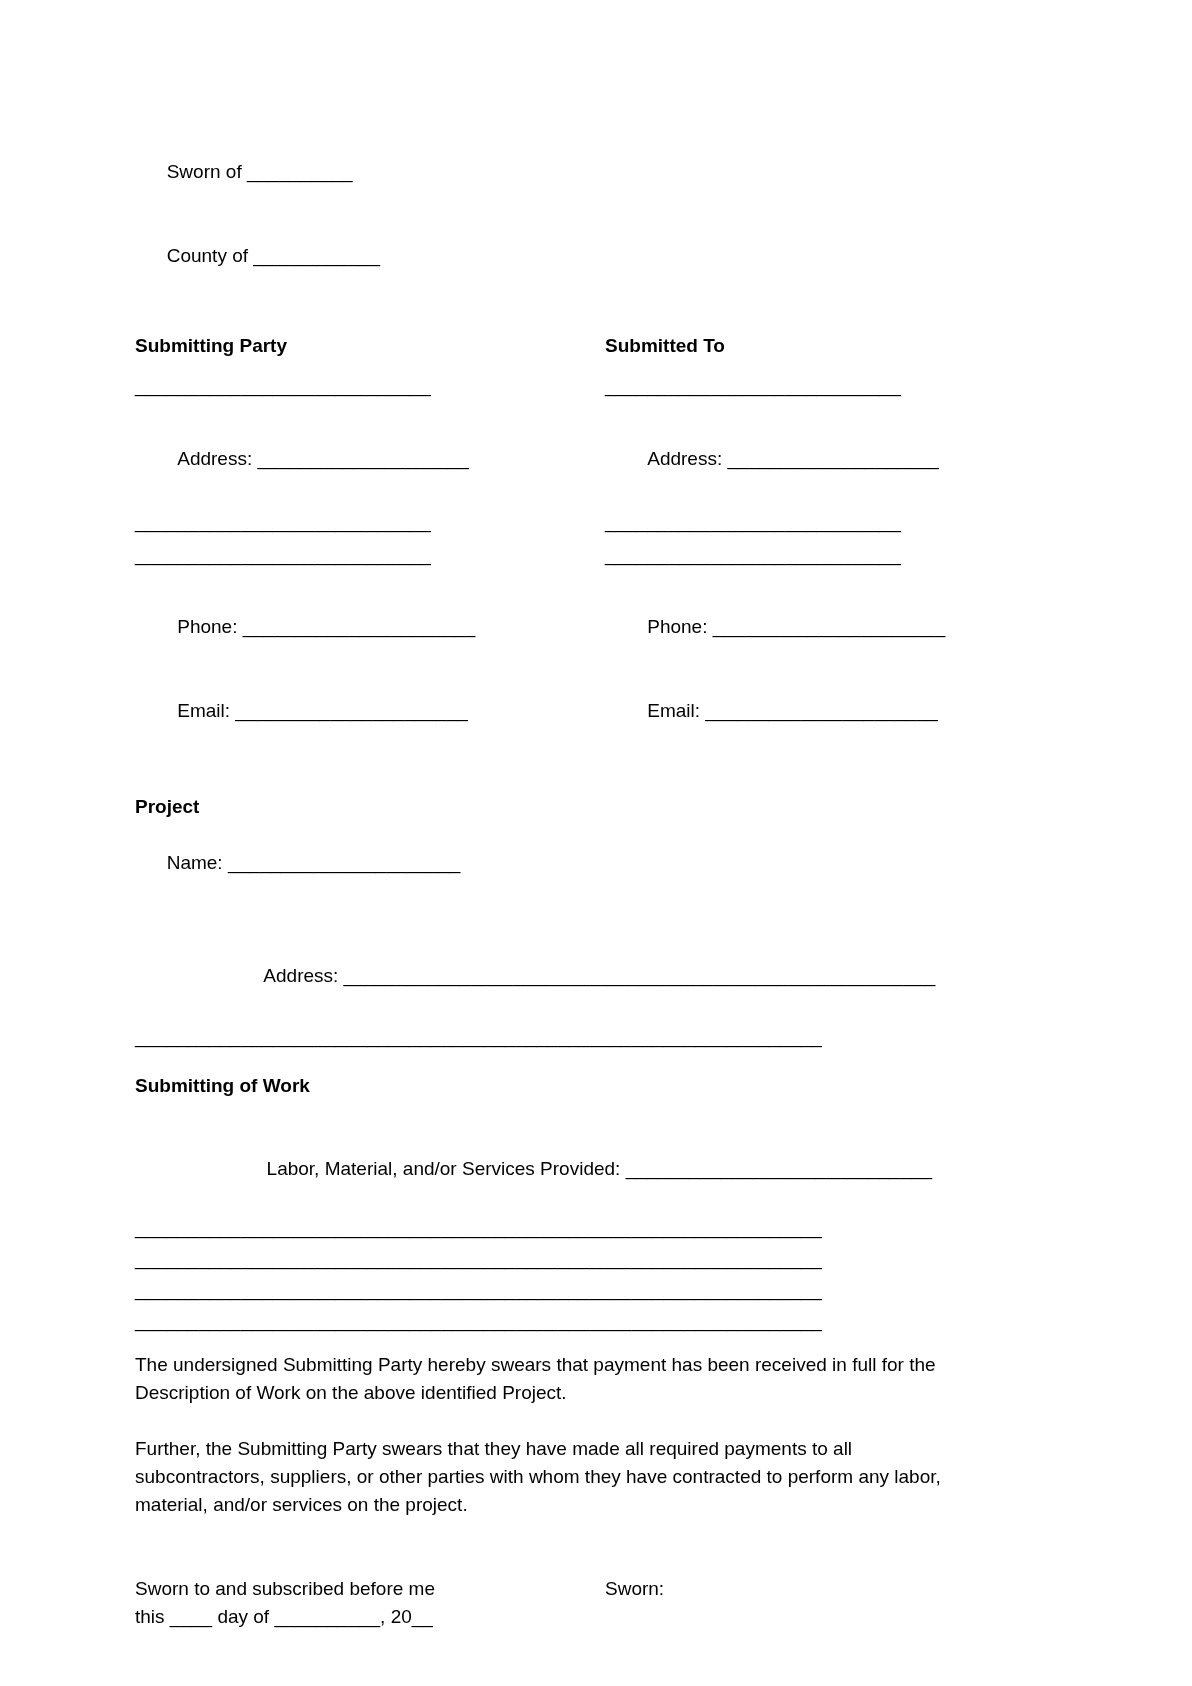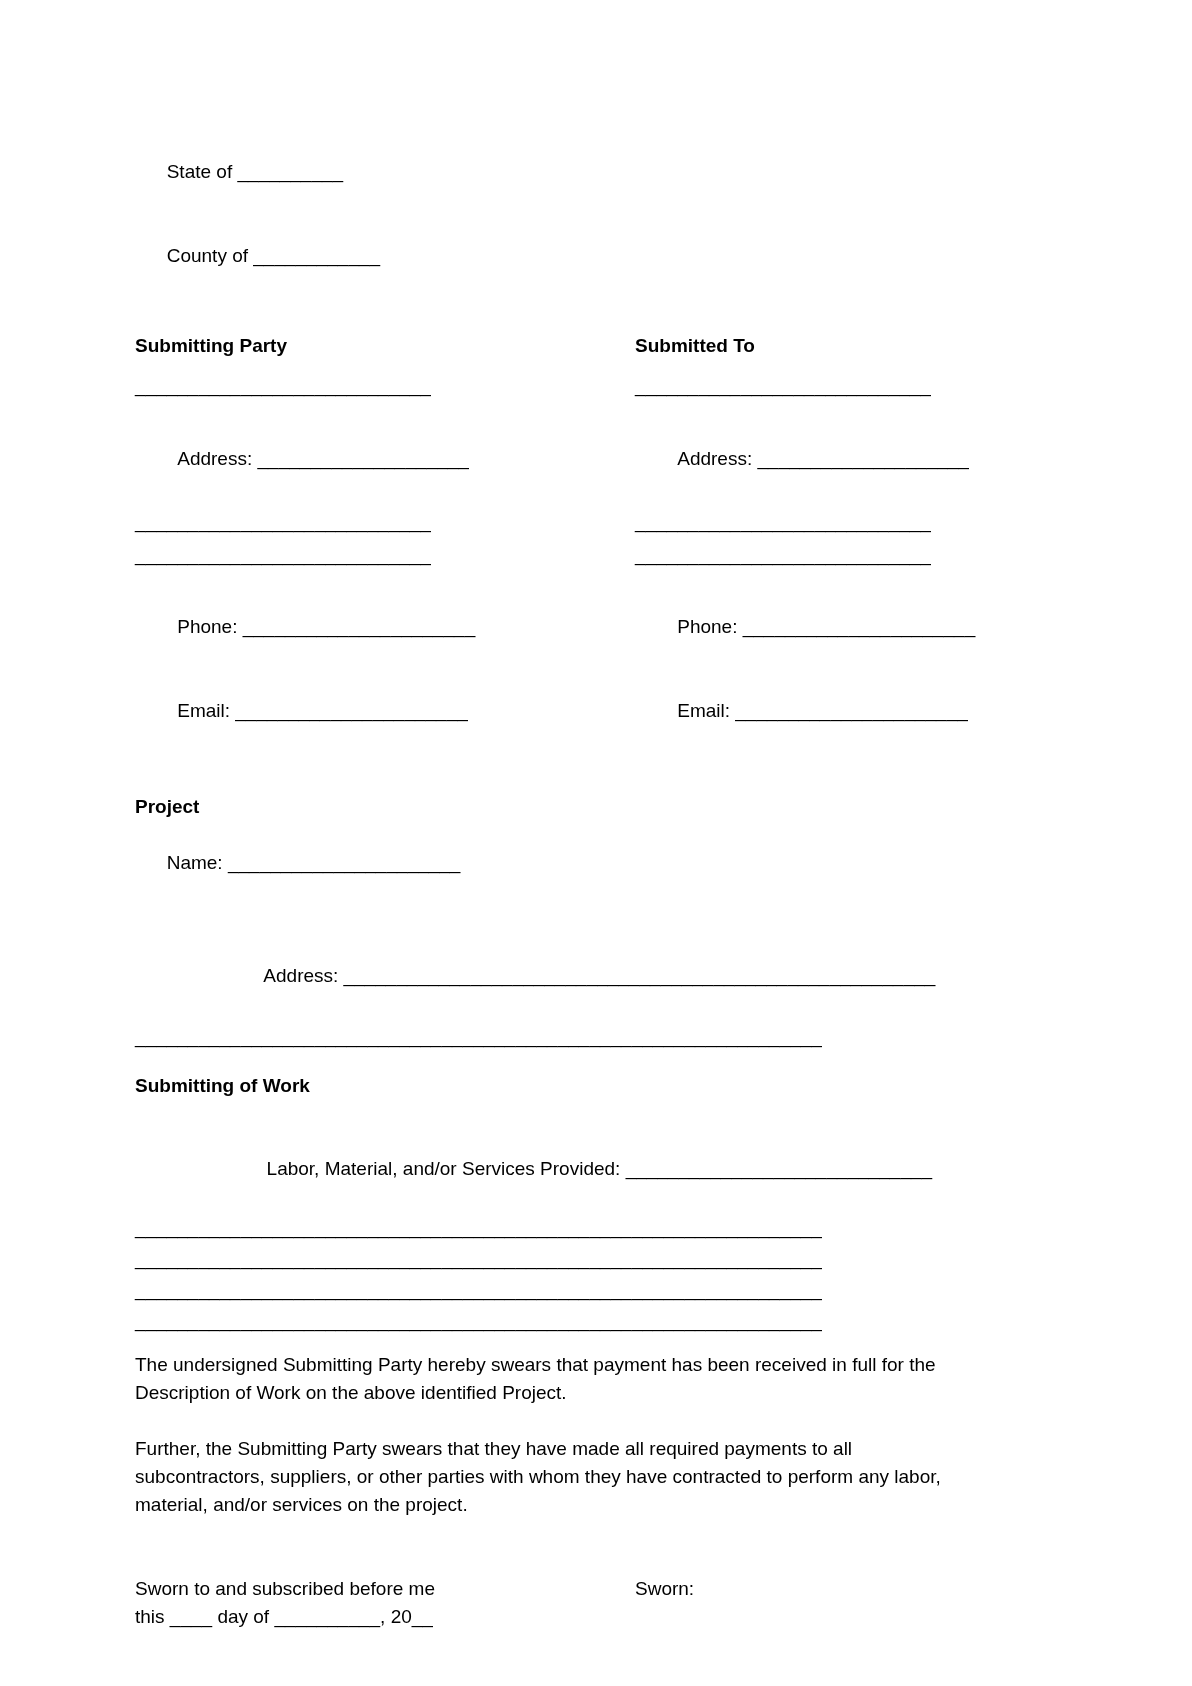--- a/index.html
+++ b/index.html
@@ -20,21 +20,21 @@
   .line, .para { white-space: pre-wrap; }
   .line span { white-space: pre-wrap; }
   .bold { font-weight: bold; }
   .doc-title {
     font-size: 29px;
     font-weight: bold;
     text-align: center;
     margin-top: 54px;
     line-height: 34px;
   }
-  .two-col { display: flex; gap: 30px; }
+  .two-col { display: flex; }
   .col-left { width: 470px; flex: 0 0 470px; }
   .col-right { flex: 1; }
   .parties { margin-top: 34px; }
   .party-heading { font-weight: bold; }
   .party-name-line { margin-top: 12px; }
   .party-addr1 { margin-top: 17px; }
   .party-addr2 { margin-top: 7px; }
   .party-addr3 { margin-top: 5px; }
   .party-phone { margin-top: 16px; }
   .project-section { margin-top: 40px; }
@@ -48,21 +48,21 @@
   .para-2 { margin-top: 28px; }
   .sig-section { margin-top: 56px; }
 </style>
 </head>
 <body>
 
 <div class="page">
 
   <div>
     <div class="line">
-      <span>State of </span><span>__________</span>
+      <span>Sworn of </span><span>__________</span>
     </div>
     <div class="line">
       <span>County of </span><span>____________</span>
     </div>
   </div>
 
 
   <div class="two-col parties">
     <div class="col-left">
       <div class="party-heading">Submitting Party</div>

